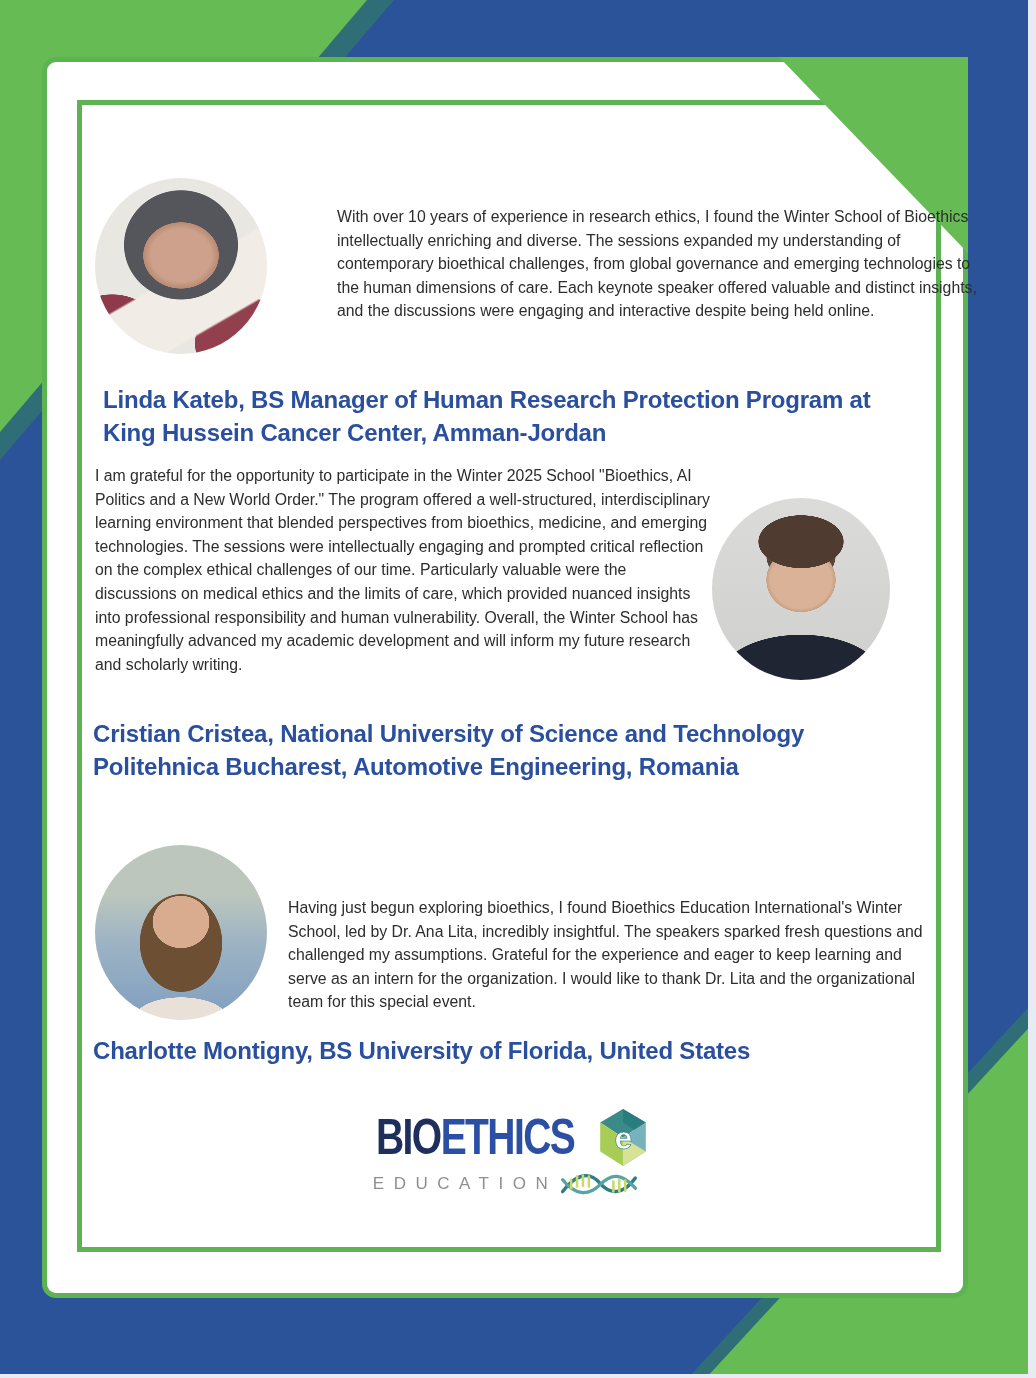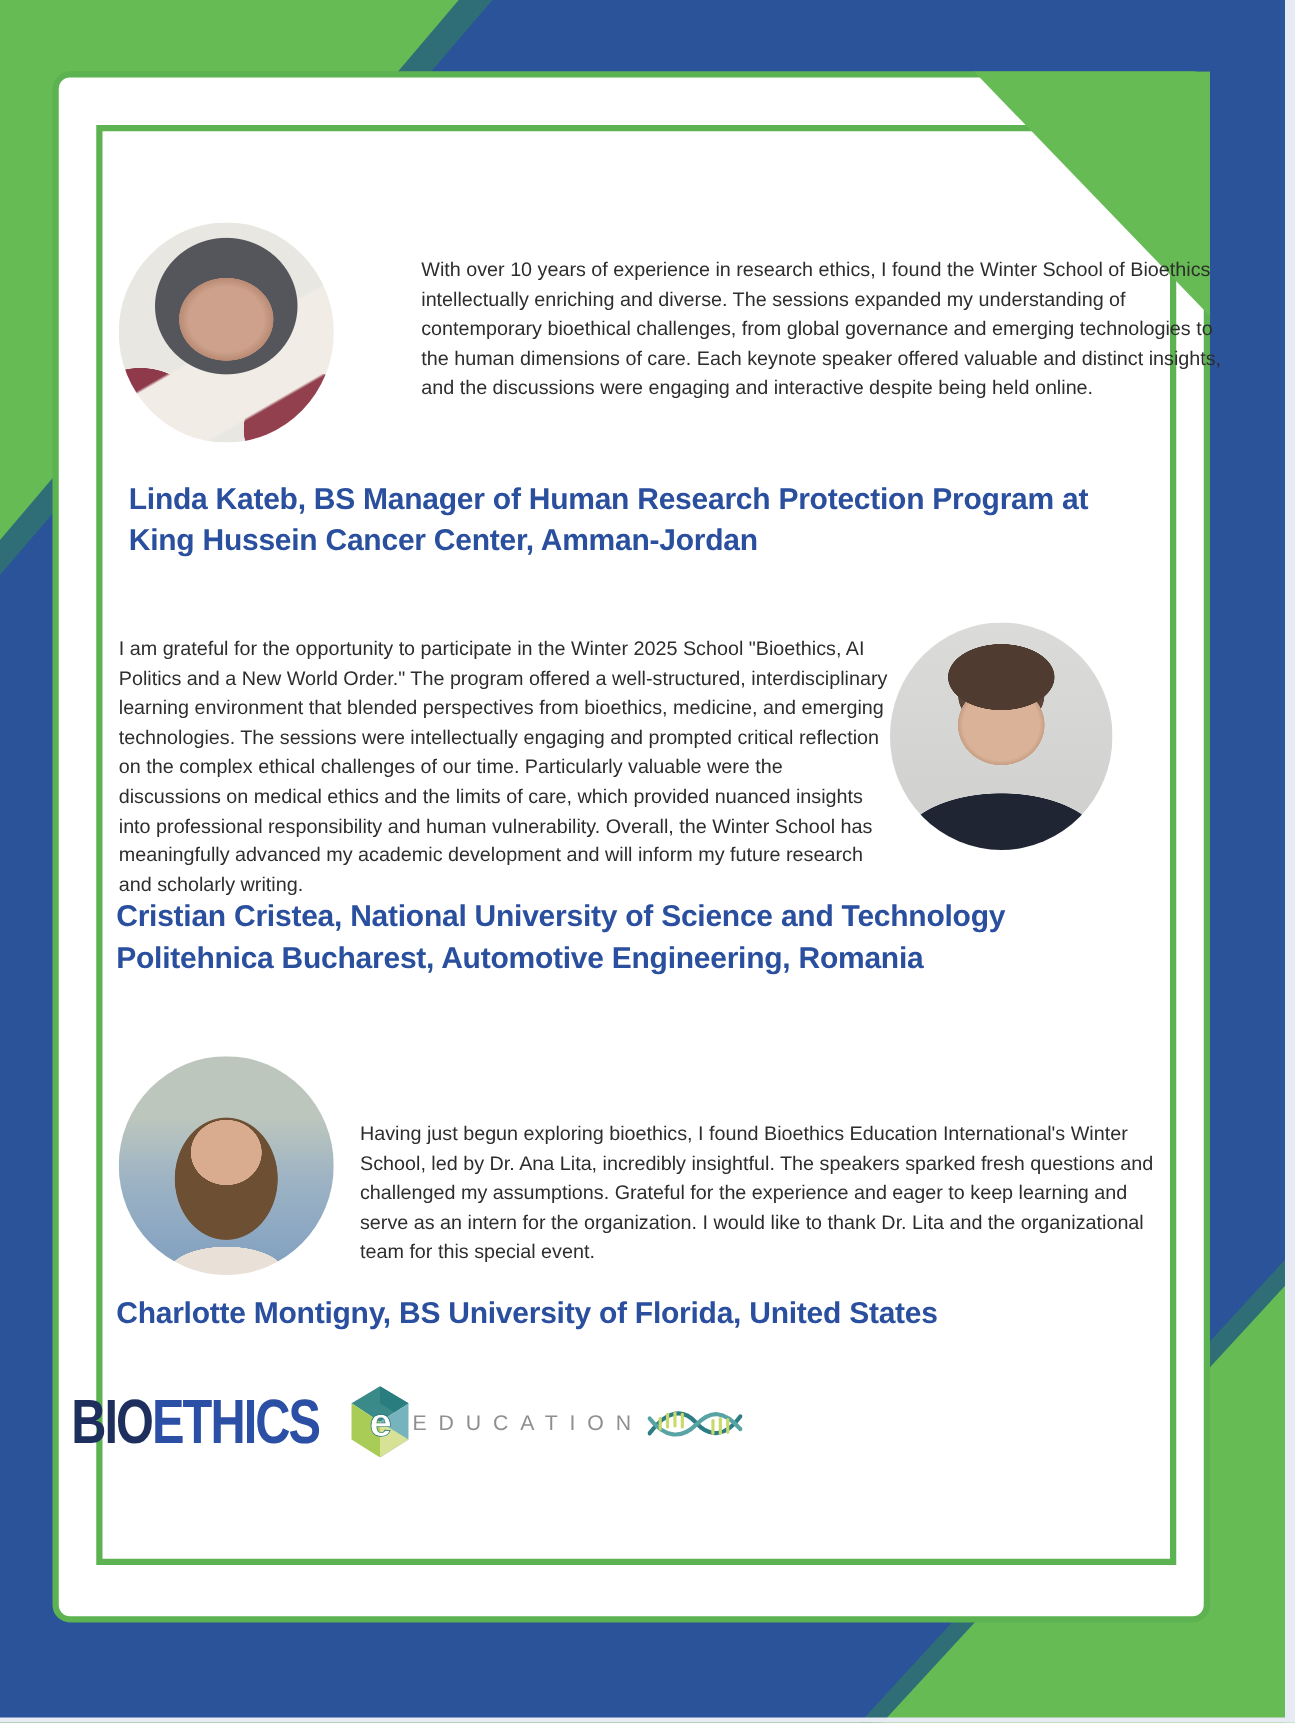--- a/index.html
+++ b/index.html
@@ -72,34 +72,34 @@
       radial-gradient(ellipse 36% 42% at 50% 56%, #6d4f33 0 66%, rgba(0,0,0,0) 67%),
       linear-gradient(180deg, #bcc6bd 0 28%, #9eb4c4 55%, #7f9ec0 100%);
   }
 
   
   .quote {
     position:absolute; z-index:5; color:var(--body-text, #2d2d2d);
     font-size:15.8px; line-height:23.6px;
   }
   .q1 { left:289px; top:205px; width:650px;margin-left:48px; }
-  .q2 { left:95px;  top:508px; width:616px; }
+  .q2 { left:95px;  top:464px; width:616px; }
   .q3 { left:288px; top:896px; width:656px; }
 
   .attribution {
     position:absolute; z-index:5; color:var(--heading-blue, #2a4f9e);
     font-weight:bold; font-size:24px; line-height:33px; letter-spacing:-0.2px;
   }
   .a1 { left:103px; top:383px; width:822px; }
   .a2 { left:93px;  top:717px; width:836px; }
   .a3 { left:93px;  top:1034px; width:860px; }
 
   
   .logo { position:absolute; left:42px; top:1108px; width:926px; z-index:5;
-          display:flex; flex-direction:row; align-items:center; }
+          display:flex; flex-direction:column; align-items:center; }
   .logo-row1 { display:flex; align-items:center; gap:8px; height:58px; }
   .logo-word-wrap { width:228px; display:flex; justify-content:center; overflow:visible; }
   .logo-word {
     display:inline-block; white-space:nowrap; line-height:1;
     font-size:50px; font-weight:700; letter-spacing:-2px;
     transform:scaleX(0.78);
   }
   .logo-word .bio    { color:var(--logo-navy, #1e2f5e); }
   .logo-word .ethics { color:var(--logo-blue, #2b4fa5); }
   .logo-row2 { display:flex; align-items:center; gap:4px; margin-top:3px; }

